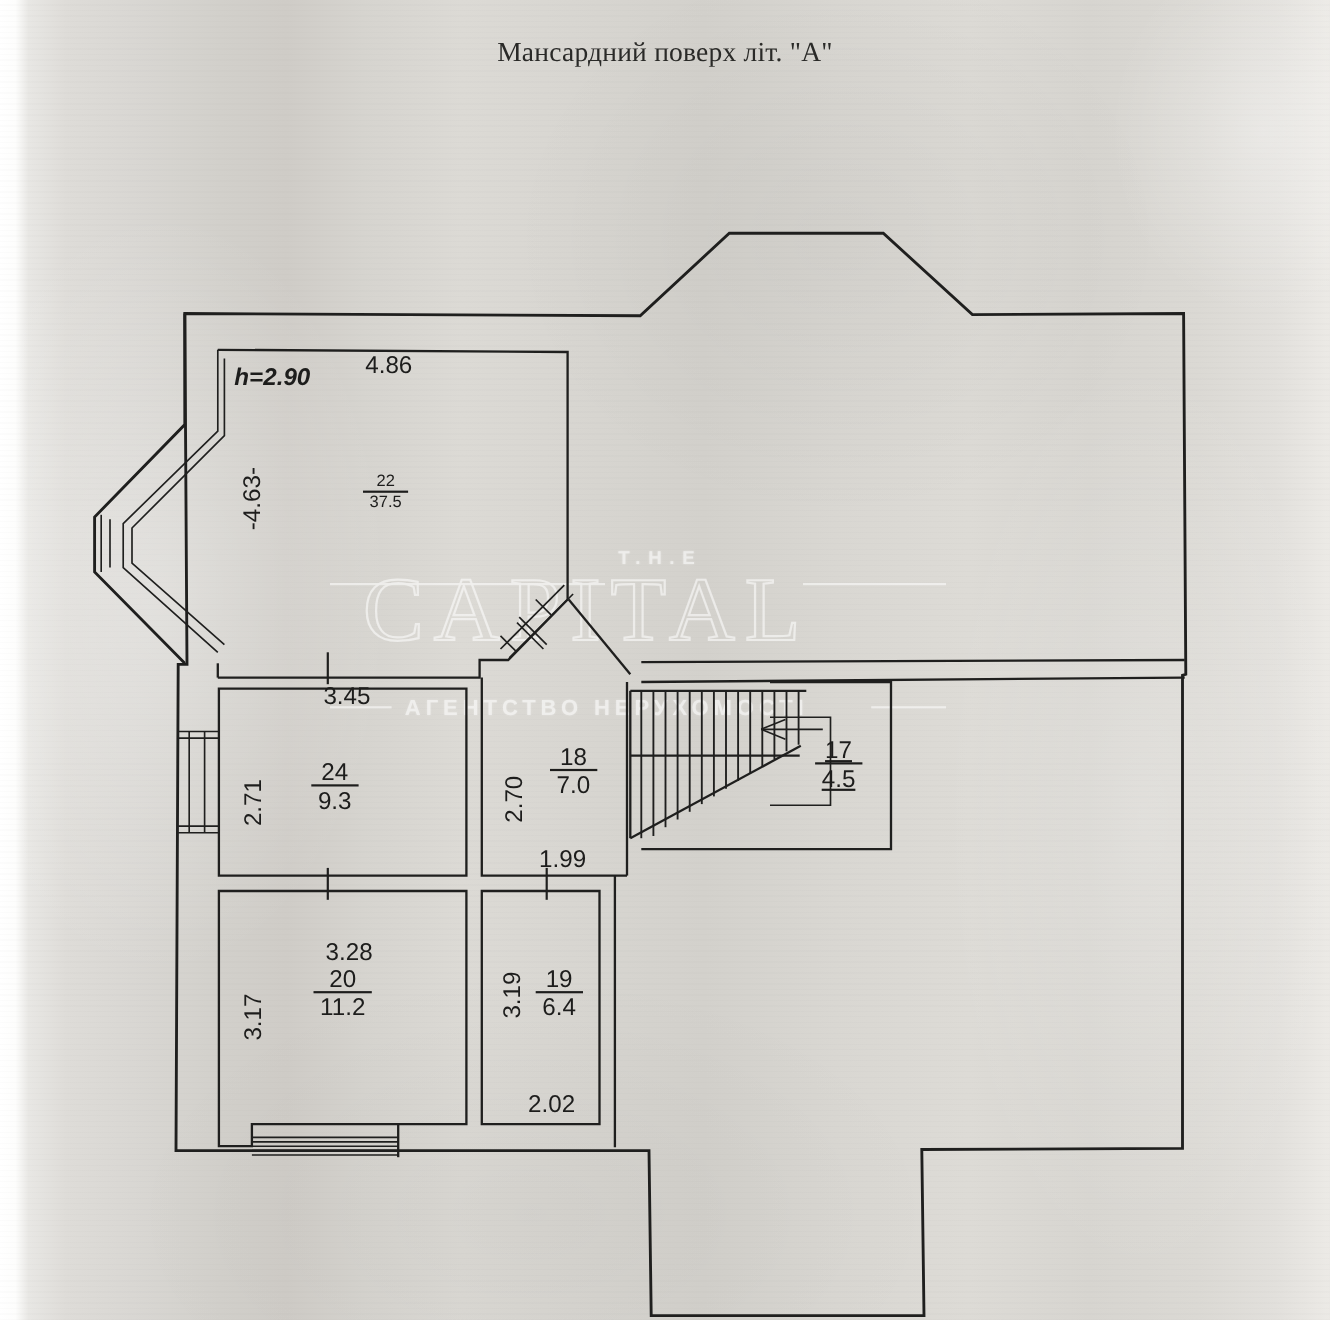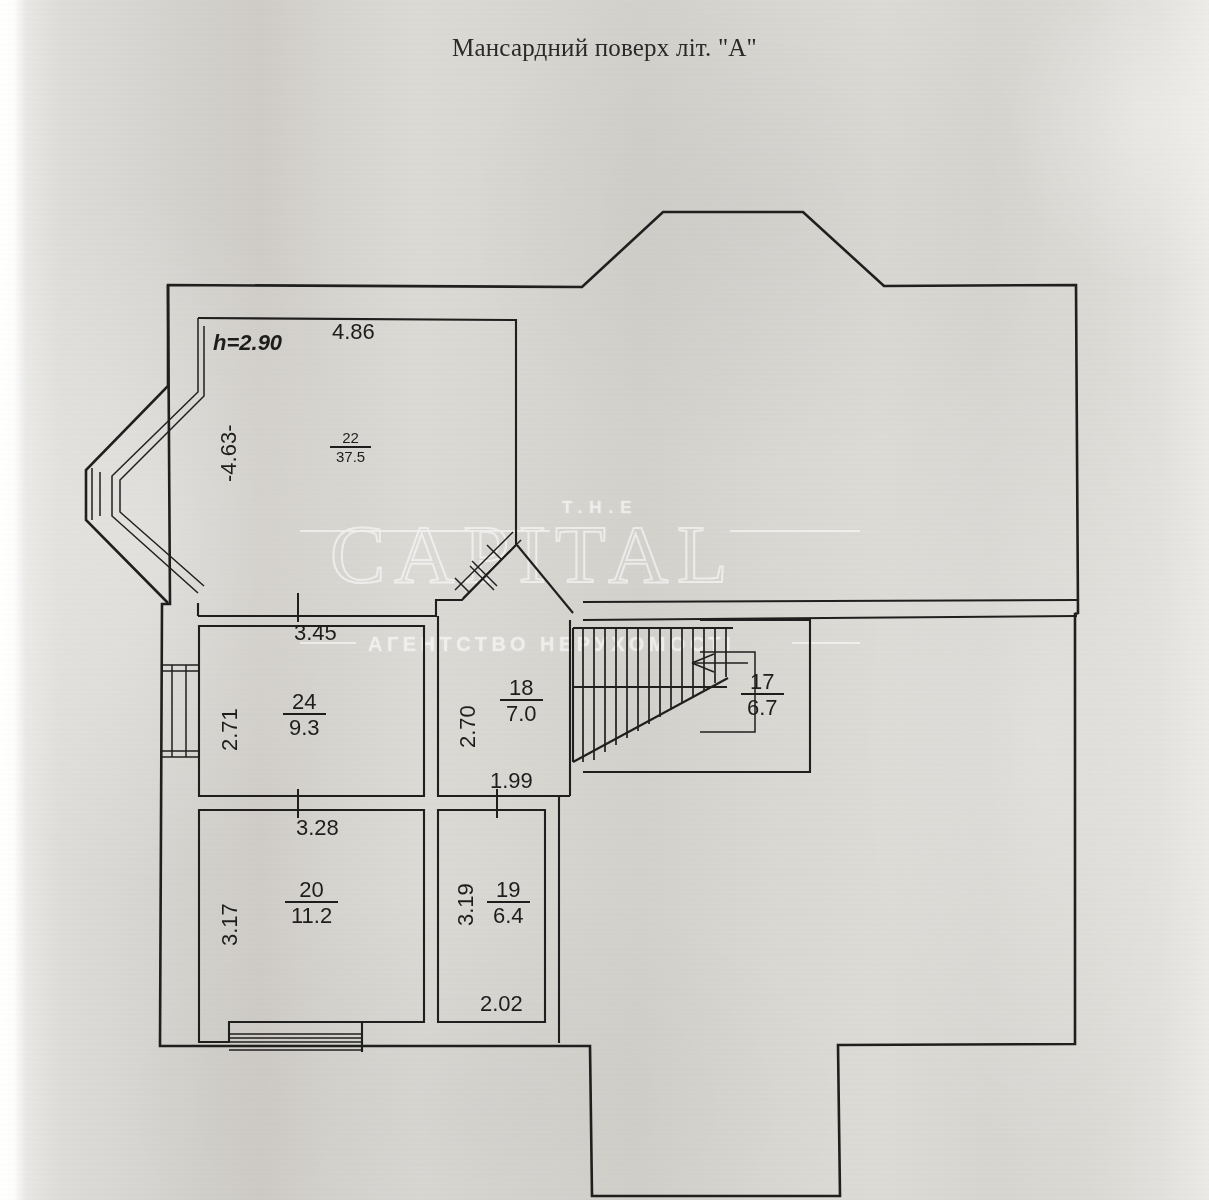--- a/index.html
+++ b/index.html
@@ -280,21 +280,21 @@
 <div class="lbl hlbl" style="left:213px; top:330px;font-style:italic;">h=2.90</div>
 
 <div class="lbl dimlbl" style="left:332px; top:308px;margin-top:11px;">4.86</div>
 
 <div class="lbl dimlbl rot" style="left:216px; top:482px;">-4.63-</div>
 
 <div class="lbl dimlbl" style="left:294px; top:620px;">3.45</div>
 
 <div class="lbl dimlbl rot" style="left:217px; top:751px;">2.71</div>
 
-<div class="lbl dimlbl" style="left:296px; top:815px;">3.28</div>
+<div class="lbl dimlbl" style="left:296px; top:853px;">3.28</div>
 
 <div class="lbl dimlbl rot" style="left:217px; top:946px;">3.17</div>
 
 <div class="lbl dimlbl rot" style="left:455px; top:748px;">2.70</div>
 
 <div class="lbl dimlbl" style="left:490px; top:768px;">1.99</div>
 
 <div class="lbl dimlbl rot" style="left:453px; top:926px;">3.19</div>
 
 <div class="lbl dimlbl" style="left:480px; top:991px;">2.02</div>
@@ -317,16 +317,16 @@
 <div class="room" style="left:487px; top:878px;">
   <span class="num">19</span>
   <span class="area">6.4</span>
 </div>
 
 <div class="room" style="left:500px; top:676px;">
   <span class="num">18</span>
   <span class="area">7.0</span>
 </div>
 
-<div class="room" style="left:741px; top:670px;">
+<div class="room" style="left:741px; top:670px;text-decoration:underline;">
   <span class="num">17</span>
-  <span class="area">6.7</span>
+  <span class="area">4.5</span>
 </div>
 
 </body></html>

